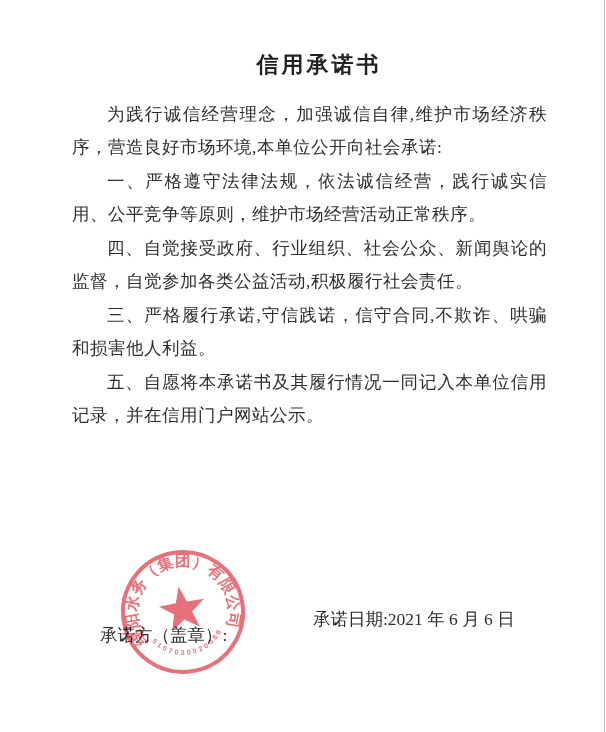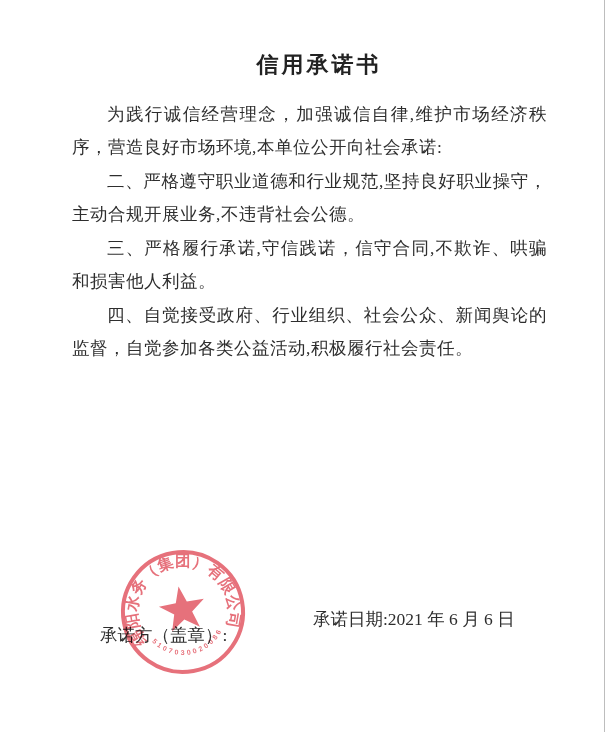--- a/index.html
+++ b/index.html
@@ -42,23 +42,24 @@
 </style>
 </head>
 <body>
 
 <div class="doc">
 
   <h1 class="title">信用承诺书</h1>
 
   <div class="body-text">
     <p>为践行诚信经营理念，加强诚信自律,维护市场经济秩序，营造良好市场环境,本单位公开向社会承诺:</p>
-    <p>二、严格遵守职业道德和行业规范,坚持良好职业操守，主动合规开展业务,不违背社会公德。</p>
+    <p>一、严格遵守法律法规，依法诚信经营，践行诚实信用、公平竞争等原则，维护市场经营活动正常秩序。</p>
+    <p>四、自觉接受政府、行业组织、社会公众、新闻舆论的监督，自觉参加各类公益活动,积极履行社会责任。</p>
     <p>三、严格履行承诺,守信践诺，信守合同,不欺诈、哄骗和损害他人利益。</p>
-    <p>四、自觉接受政府、行业组织、社会公众、新闻舆论的监督，自觉参加各类公益活动,积极履行社会责任。</p>
+    <p>五、自愿将本承诺书及其履行情况一同记入本单位信用记录，并在信用门户网站公示。</p>
   </div>
 
   <div class="sig-row">
     <span class="sig-party">承诺方（盖章）:</span>
     <span class="sig-date">承诺日期:2021 年 6 月 6 日</span>
   </div>
 
   <svg class="seal" viewBox="0 0 174 174" xmlns="http://www.w3.org/2000/svg" aria-hidden="true">
     <defs>
       <path id="sealTopArc" d="M 47.2 110 A 46 46 0 1 1 126.8 110" fill="none"></path>

